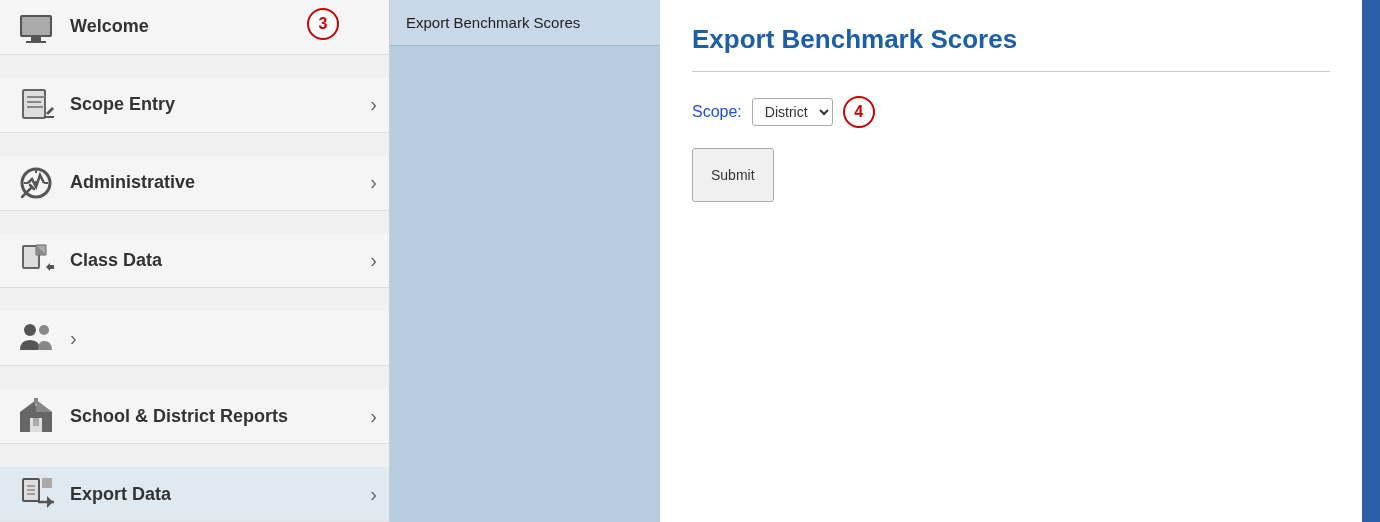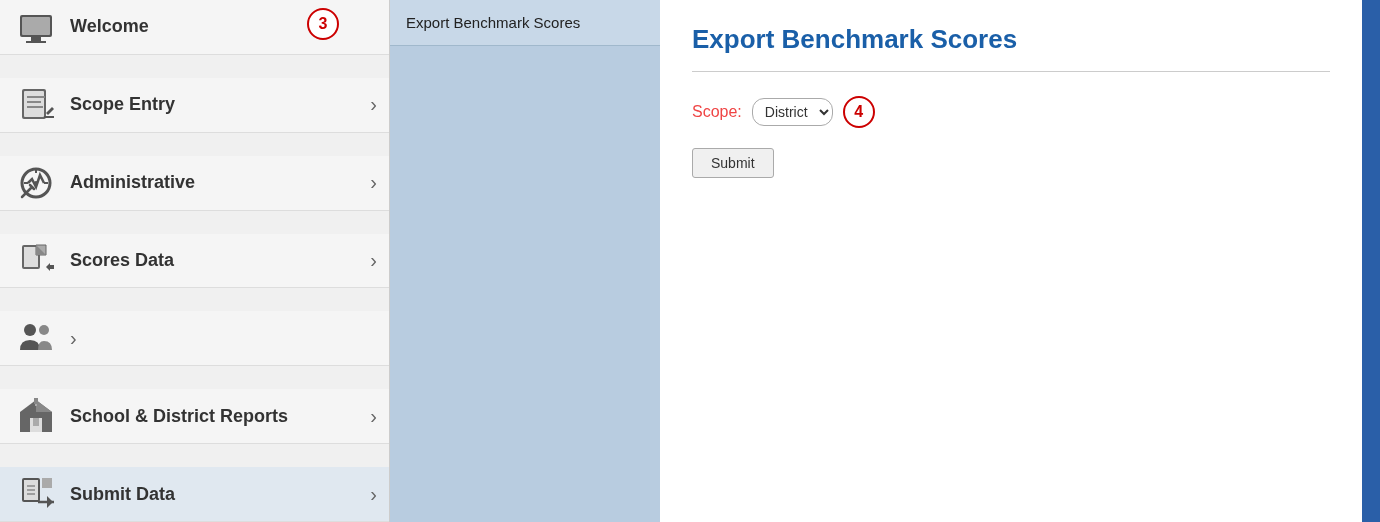--- a/index.html
+++ b/index.html
@@ -124,50 +124,50 @@
 
     .scope-row {
       display: flex;
       align-items: center;
       margin-bottom: 20px;
       gap: 10px;
     }
 
     .scope-label {
       font-size: 16px;
-      color: #ef4444;
+      color: #1d4ed8;
       font-weight: normal;
     }
 
     .scope-select {
       padding: 4px 8px;
       font-size: 14px;
       border: 1px solid #aaa;
-      border-radius: 12px;
+      border-radius: 3px;
       background: white;
       cursor: pointer;
       color: #333;
     }
 
     .step-badge-main {
       width: 32px;
       height: 32px;
       border-radius: 50%;
       border: 2px solid #cc0000;
       color: #cc0000;
       display: flex;
       align-items: center;
       justify-content: center;
       font-size: 16px;
       font-weight: bold;
       background: white;
     }
 
     .submit-btn {
-      padding: 6px 18px;
+      padding: 18px 18px;
       font-size: 14px;
       background: #f0f0f0;
       border: 1px solid #aaa;
       border-radius: 3px;
       cursor: pointer;
       color: #333;
       display: block;
     }
 
     
@@ -238,21 +238,21 @@
     <div class="icon">
       <svg class="svg-icon" viewBox="0 0 40 40" fill="none">
         <rect x="6" y="4" width="18" height="24" rx="2" fill="#666"></rect>
         <rect x="8" y="6" width="14" height="20" fill="#ddd"></rect>
         <polygon points="20,4 30,4 30,14 20,14" fill="#aaa" stroke="#666" stroke-width="1"></polygon>
         <polygon points="20,4 30,14 20,14" fill="#888"></polygon>
         <arrow></arrow>
         <polygon points="30,26 34,22 34,24 38,24 38,28 34,28 34,30" fill="#555"></polygon>
       </svg>
     </div>
-    <span class="label">Scores Data</span>
+    <span class="label">Class Data</span>
     <span class="chevron">›</span>
   </div>
 
   <div class="sidebar-item">
     <div class="icon">
       <svg class="svg-icon" viewBox="0 0 40 40" fill="none">
         <circle cx="14" cy="12" r="6" fill="#555"></circle>
         <path d="M4 32 Q4 22 14 22 Q24 22 24 32" fill="#555"></path>
         <circle cx="28" cy="12" r="5" fill="#888"></circle>
         <path d="M22 32 Q22 23 28 23 Q36 23 36 32" fill="#888"></path>
@@ -282,21 +282,21 @@
         <rect x="6" y="4" width="18" height="24" rx="2" fill="#555"></rect>
         <rect x="8" y="6" width="14" height="20" fill="#ddd"></rect>
         <line x1="11" y1="12" x2="19" y2="12" stroke="#888" stroke-width="1.5"></line>
         <line x1="11" y1="16" x2="19" y2="16" stroke="#888" stroke-width="1.5"></line>
         <line x1="11" y1="20" x2="19" y2="20" stroke="#888" stroke-width="1.5"></line>
         <polygon points="26,4 36,4 36,14 26,14" fill="#aaa"></polygon>
         <line x1="22" y1="28" x2="38" y2="28" stroke="#555" stroke-width="2.5"></line>
         <polygon points="31,22 37,28 31,34" fill="#555"></polygon>
       </svg>
     </div>
-    <span class="label">Submit Data</span>
+    <span class="label">Export Data</span>
     <span class="chevron">›</span>
   </div>
 
 </div>
 
 <div class="middle-panel">
   <div class="middle-item">
     <span>Export Benchmark Scores</span>
   </div>
 </div>

